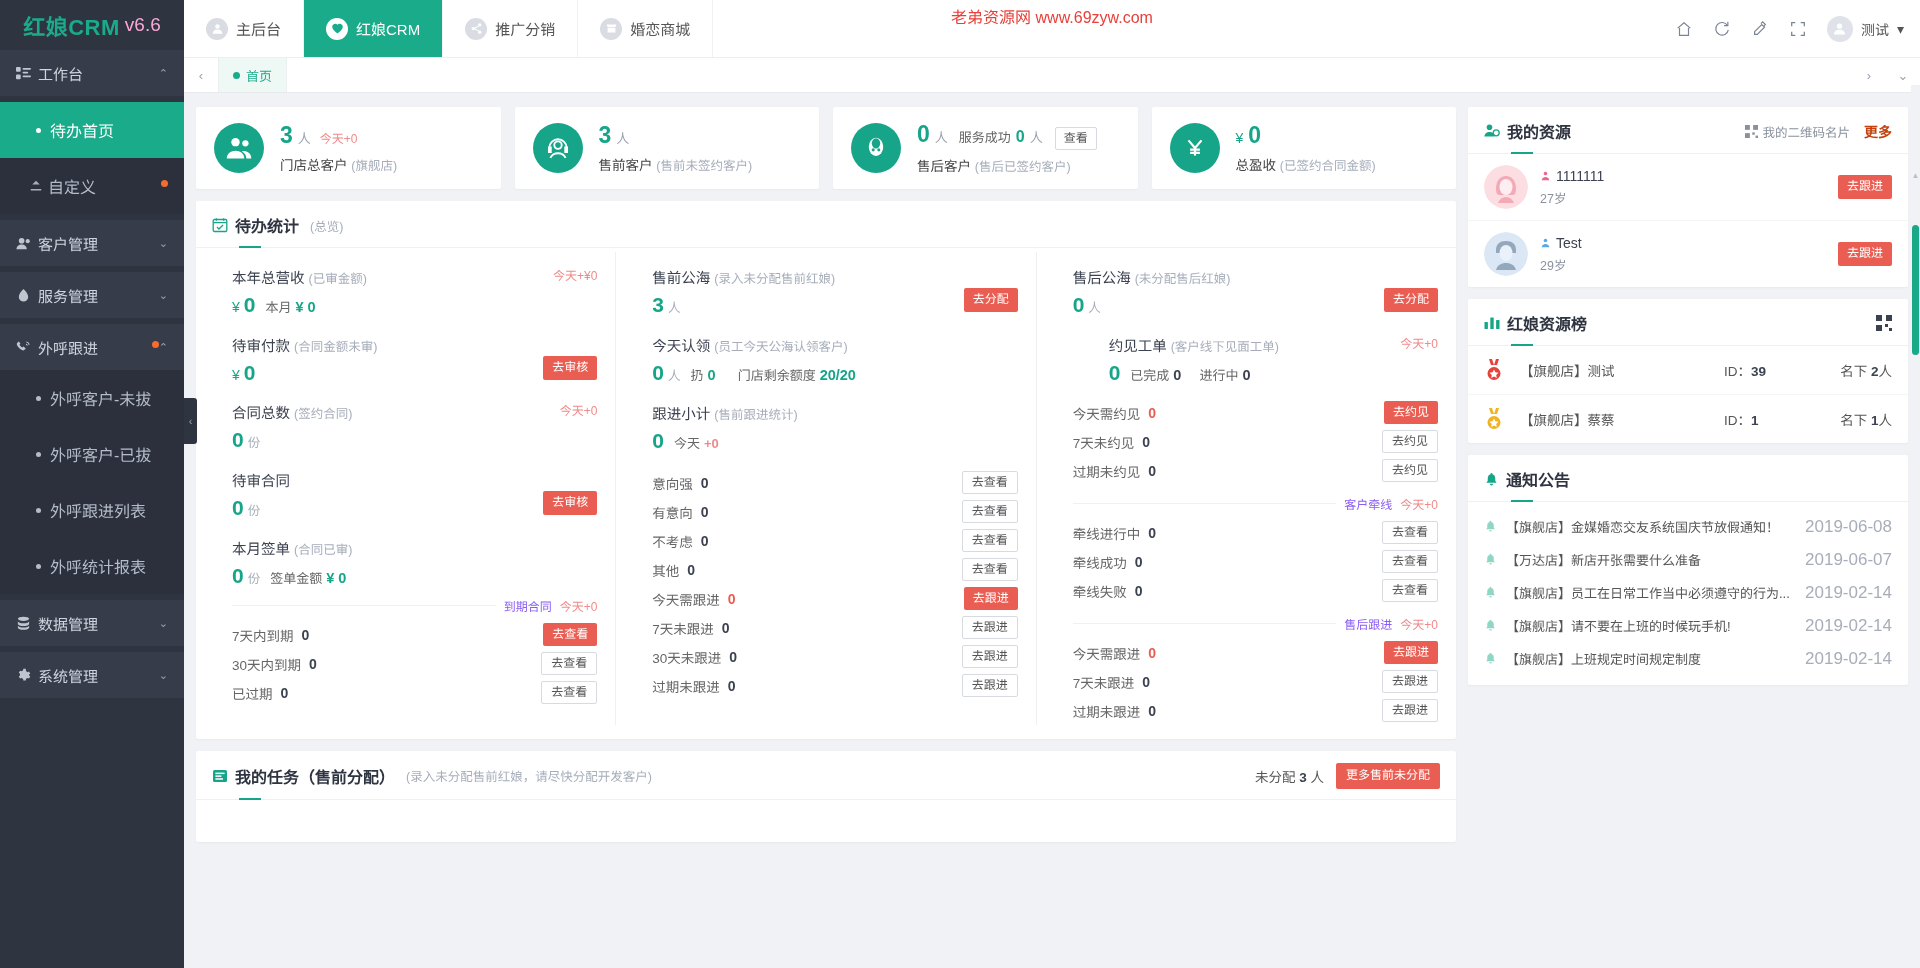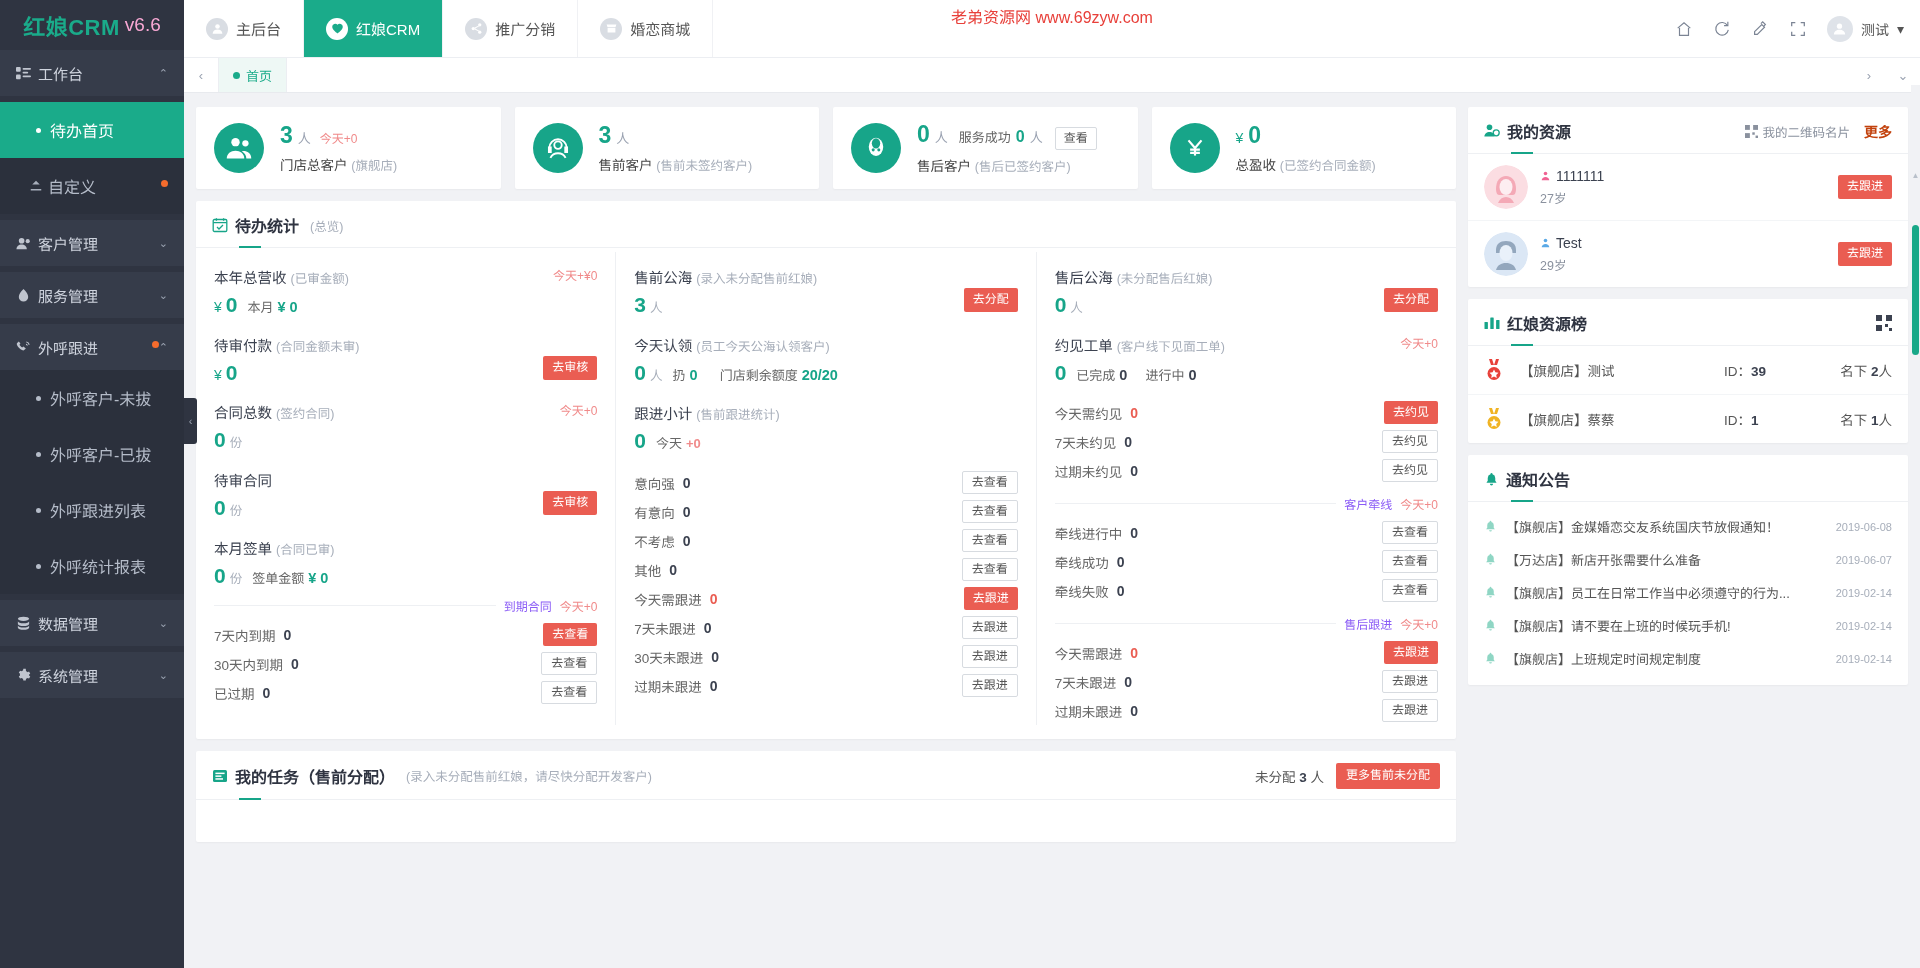--- a/index.html
+++ b/index.html
@@ -149,21 +149,21 @@
   }
   .panel-title .pt-ic { color: #17a589; font-size: 16px; display:flex;align-items:center;}
   .panel-sub { font-size: 12.5px; color: #a7aeba; font-weight: normal; margin-left: 4px; }
   .panel-head::after {
     content: ""; position: absolute; left: 43px; bottom: -1px; width: 22px; height: 2px; background: #17a589;
   }
   .panel-head-right { margin-left: auto; display: flex; align-items: center; gap: 14px; }
 
   
   .todo-grid { display: flex; padding: 4px 0 14px 0; }
-  .todo-col { flex: 1; padding: 14px 18px 0 18px; min-width: 0; }
+  .todo-col { flex: 1; padding: 14px 18px 0 36px; min-width: 0; }
   .todo-col + .todo-col { border-left: 1px solid #eef0f3; }
   .blk { margin-bottom: 18px; position: relative; }
   .blk-title { font-size: 14.5px; color: #3c4250; margin-bottom: 7px; }
   .blk-title .sub { color: #a7aeba; font-size: 12.5px; }
   .blk-val { display: flex; align-items: baseline; gap: 4px; flex-wrap: wrap; }
   .big { font-size: 21px; color: #17a589; font-weight: bold; line-height: 1; }
   .yen { font-size: 14px; color: #17a589; }
   .unit { font-size: 12.5px; color: #a7aeba; }
   .lbl { font-size: 13px; color: #666; margin-left: 6px; }
   .val-sm { font-size: 14.5px; color: #17a589; font-weight: bold; }
@@ -221,21 +221,21 @@
   .rank-count b, .rank-id b { color: #3c4250; }
 
   .notice-item {
     display: flex; align-items: center; padding: 0 16px; height: 33px; gap: 9px;
     font-size: 13px; color: #555; cursor: pointer;
   }
   .notice-ic { color: #8fd6c4; font-size: 13px; }
   .notice-txt {
     flex: 1; min-width: 0; overflow: hidden; text-overflow: ellipsis; white-space: nowrap;
   }
-  .notice-date { color: #a7aeba; font-size: 11px; }
+  .notice-date { color: #a7aeba; font-size: 17px; }
 
   .hd-link { font-size: 12.5px; color: #8a919e; display: flex; align-items: center; gap: 4px; cursor: pointer;}
   .hd-more { font-size: 14px; color: #c2410c; font-weight: bold; cursor: pointer; }
   .qr-ic { color: #3c4250; font-size: 16px; cursor: pointer; }
 
   
   .scroll-track {
     position: absolute; right: 0; top: 85px; width: 9px; height: 883px; background: #f1f2f5;
   }
   .scroll-thumb {
@@ -767,21 +767,21 @@
                 </div>
                 <div class="blk-val">
                   <span class="big">0</span>
                   <span class="unit">人</span>
                 </div>
                 <div class="corner" style="top:22px;">
                   <button class="btn-red">去分配</button>
                 </div>
               </div>
 
-              <div class="blk" style="margin-bottom:10px;">
+              <div class="blk" style="margin-bottom:10px;margin-left:36px;">
                 <div class="blk-title">
                   <span>约见工单</span>
                   <span class="sub">(客户线下见面工单)</span>
                 </div>
                 <div class="blk-val">
                   <span class="big">0</span>
                   <span class="lbl">已完成</span>
                   <span class="val-sm" style="color:#3c4250;">0</span>
                   <span class="lbl" style="margin-left:14px;">进行中</span>
                   <span class="val-sm" style="color:#3c4250;">0</span>

